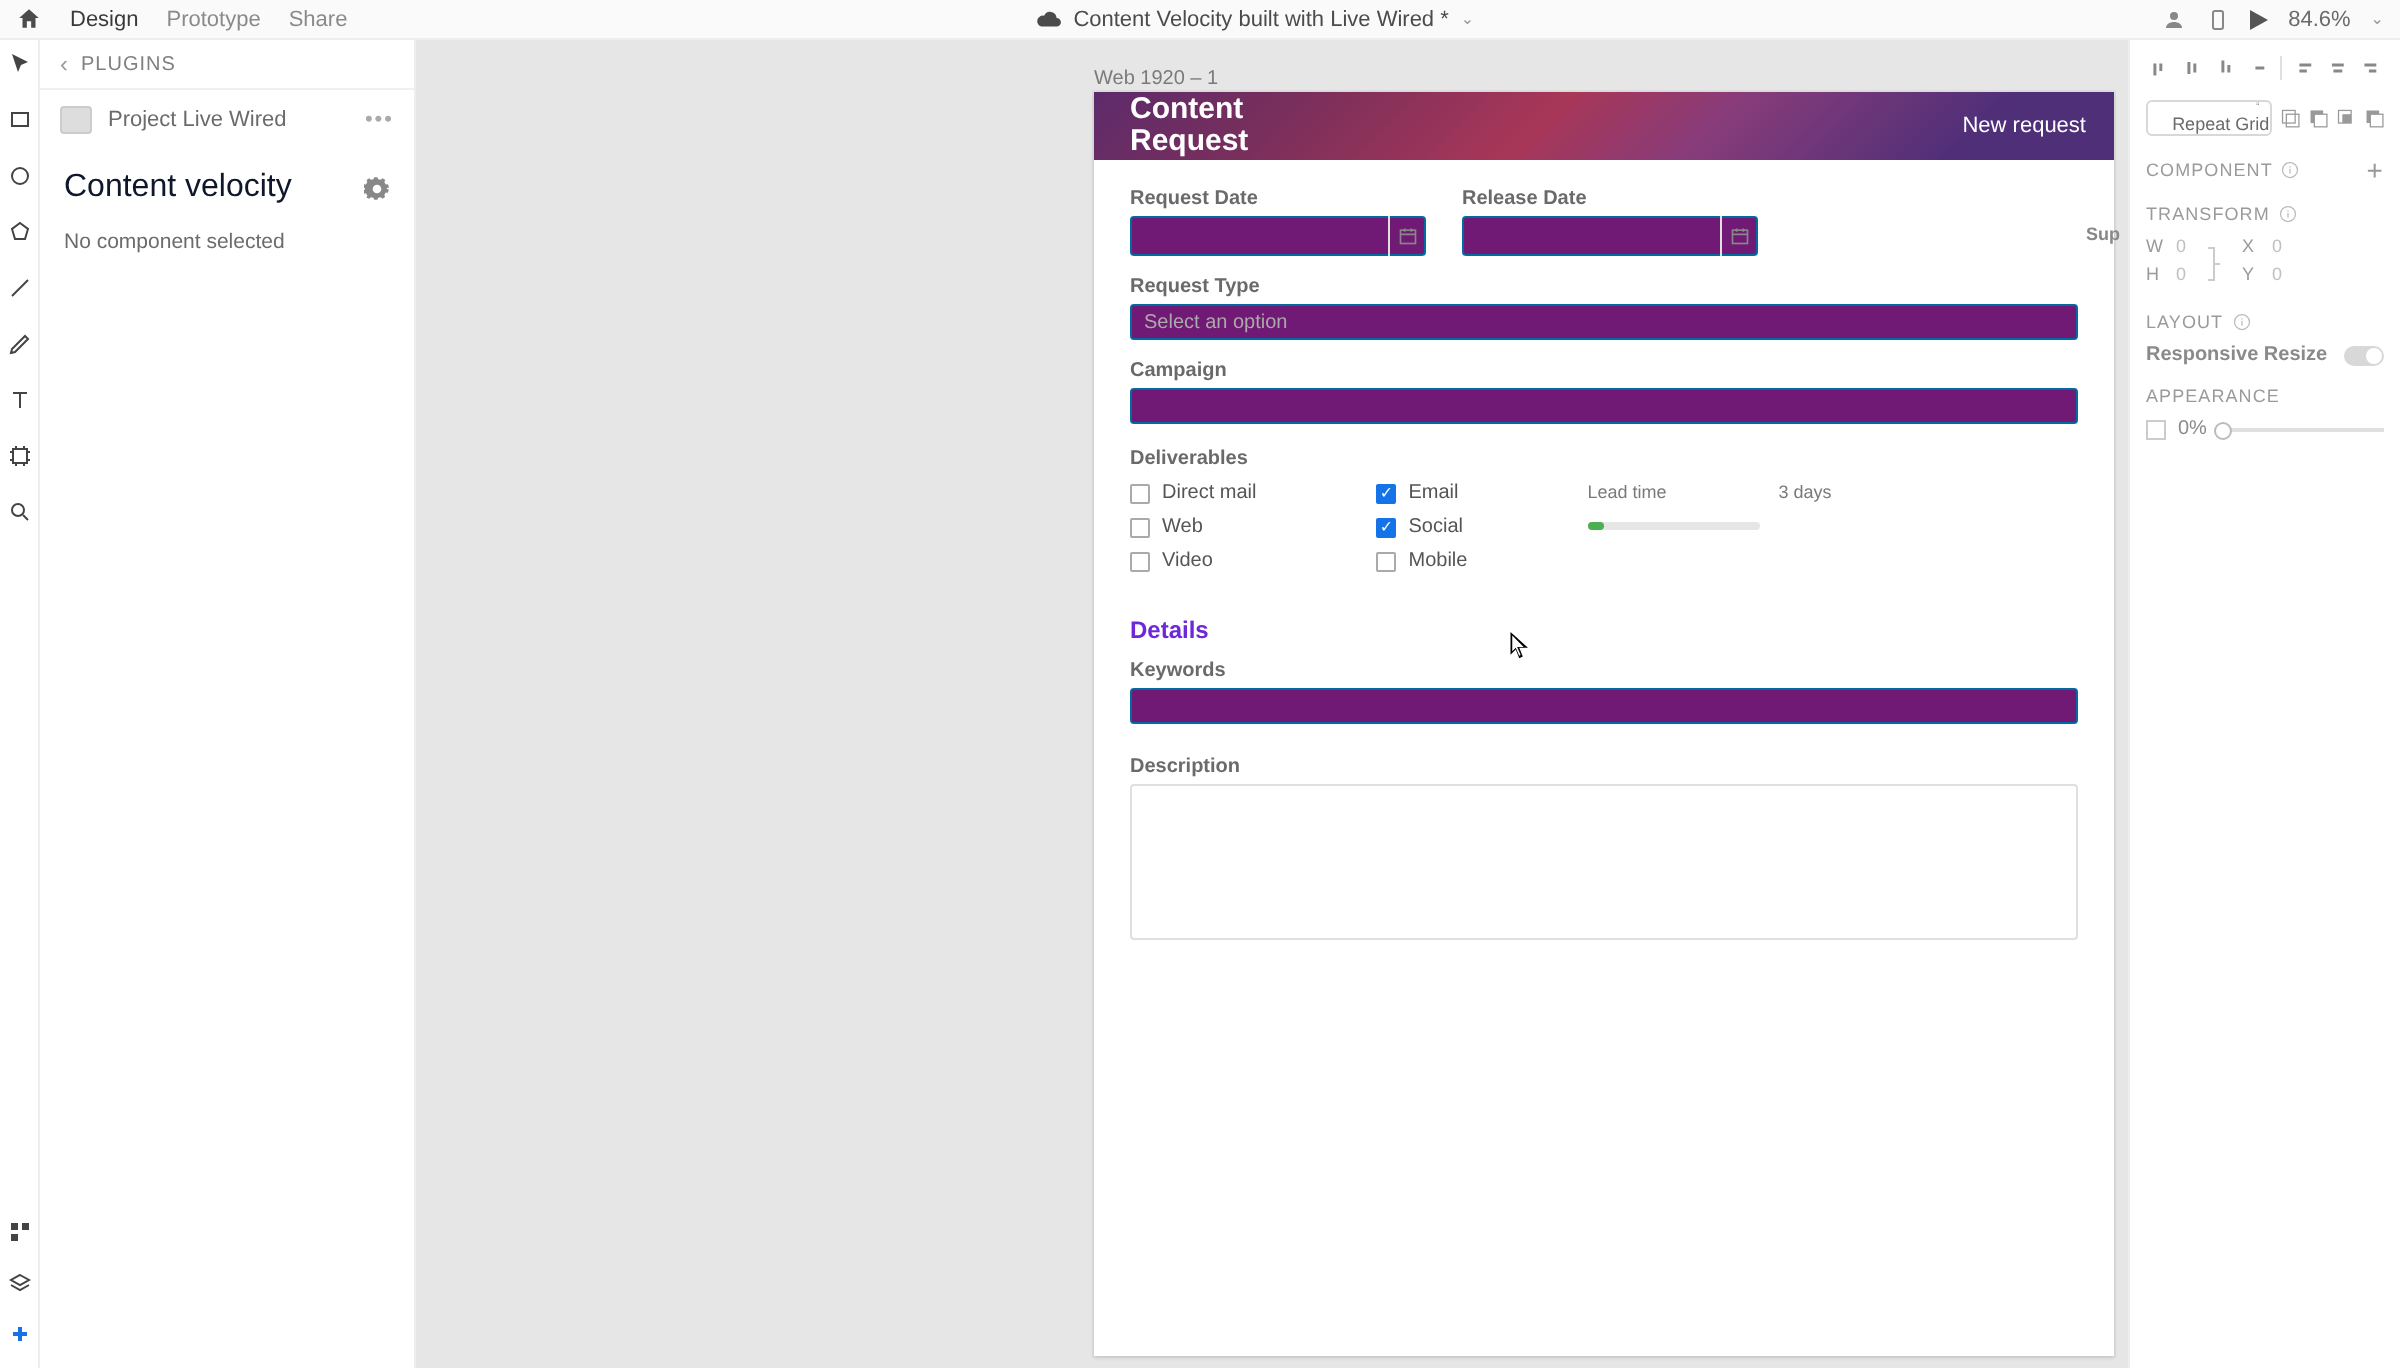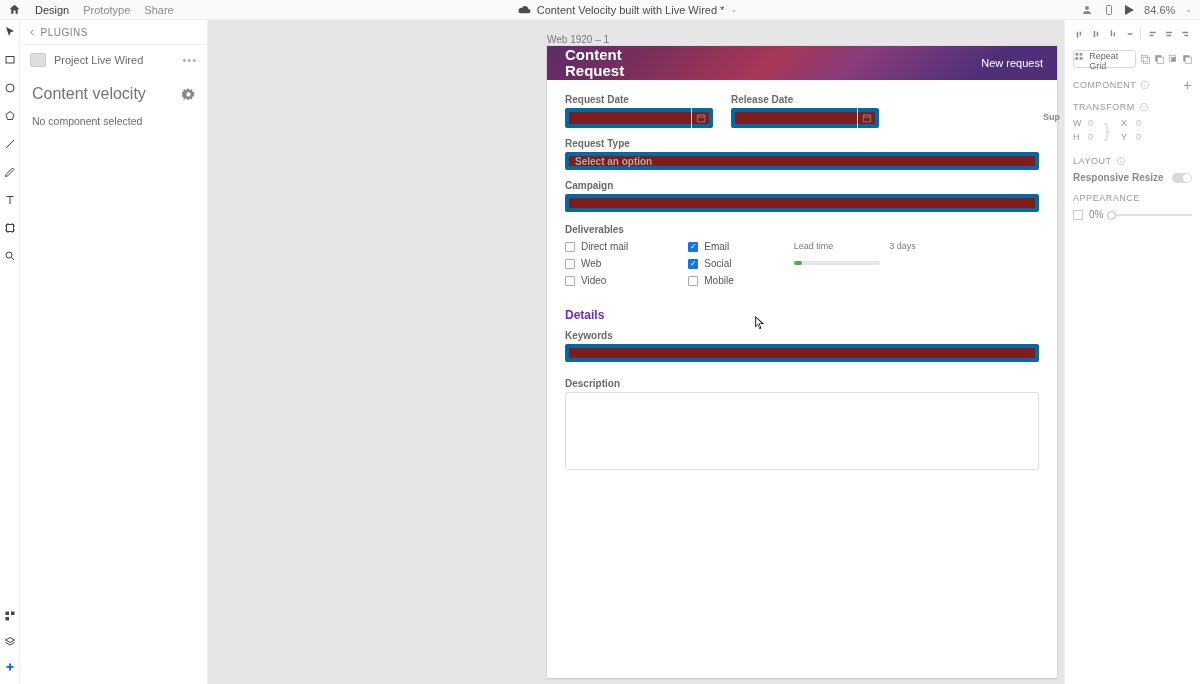--- a/index.html
+++ b/index.html
@@ -29,42 +29,42 @@
   
   
   .leftpanel { width: 188px; background: #fff; border-right: 1px solid #eee; display: flex; flex-direction: column; }
   .plugins-header { display:flex; align-items:center; gap:6px; padding: 5px 10px; color:#808080; font-size:10px; letter-spacing: .05em; border-bottom:1px solid #f0f0f0; }
   .chev-left { font-size: 12px; color: #999; }
   .asset-row { display:flex; align-items:center; padding: 8px 10px; gap:8px; }
   .asset-thumb { width:16px; height:14px; background:#ddd; border:1px solid #ccc; border-radius:2px; }
   .asset-name { color:#6b6b6b; }
   .asset-dots { margin-left:auto; color:#aaa; letter-spacing:1px; cursor:pointer; }
   .panel-title-row { display:flex; align-items:center; padding: 10px 12px 4px; }
-  .panel-title { font-size: 16px; font-weight: 400; color:#737373; }
+  .panel-title { font-size: 16px; font-weight: 400; color:#0f172a; }
   .gear { margin-left:auto; width:13px; height:13px; fill:#888; cursor:pointer; }
   .no-sel { padding: 8px 12px; color:#6b6b6b; font-size: 10.5px; }
   
   
   .canvas { flex:1; background:#e6e6e6; position:relative; overflow:hidden; }
   .artboard-label { position:absolute; left:339px; top:14px; font-size:10px; color:#7a7a7a; }
   .artboard { position:absolute; left:339px; top:26px; width:510px; height:632px; background:#fff; box-shadow: 0 1px 2px rgba(0,0,0,.1), 0 0 0 1px rgba(0,0,0,.04); }
   
   
   .ab-head { height:34px; background: linear-gradient(135deg, #5d2b6b 0%, #7a2f5b 20%, #a83758 44%, #883c7a 60%, #4f2f78 85%);
              position:relative; display:flex; align-items:center; padding:0 18px; overflow:hidden; }
   .ab-head::before, .ab-head::after { content:''; position:absolute; width:0; height:0; }
   .ab-title { color:#fff; font-size:15px; font-weight:600; line-height:1.1; }
   .ab-newreq { position:absolute; right:14px; color:#fff; font-size:11px; font-weight:500; }
   
   .ab-body { padding: 14px 18px; font-size:10px; color:#6a6a6a; }
   .form-row { display:flex; gap:18px; margin-bottom:10px; }
   .form-col { flex:1; }
   .form-col.half { flex:0 0 148px; }
   .form-label { display:block; margin-bottom:3px; font-weight:600; color:#6a6a6a; font-size:10px;}
-  .input { display:flex; align-items:center; height:20px; border:4px solid #0369a1; background:#7f1d1d; border-radius:2px;font-weight:bold; }
+  .input { display:flex; align-items:center; height:20px; border:1px solid #0369a1; background:#701a75; border-radius:2px; }
   .input.tall { height:18px; }
   .input.placeholder { padding-left:6px; color:#aaa; font-style: normal; }
   .input-btn { width:18px; height:20px; border-left:1px solid #e0e0e0; display:flex; align-items:center; justify-content:center;}
   .cal-icon { width:10px; height:10px; fill:#888; }
   
   .deliverables { display:flex; gap:60px; margin-top:6px; }
   .del-col { display:flex; flex-direction:column; gap:6px; }
   .chk-row { display:flex; align-items:center; gap:6px; font-size:10px; color:#555;}
   .chk { width:10px; height:10px; border:1px solid #aaa; border-radius:1px; background:#fff; display:flex; align-items:center; justify-content:center; }
   .chk.checked { background:#1473e6; border-color:#1473e6; }
@@ -79,21 +79,21 @@
   .textarea { height:78px; border:1px solid #e0e0e0; border-radius:2px; }
   .sup-label { position:absolute; right:4px; top:92px; font-size:9px; color:#888; font-weight:600;}
   
   
   .cursor { position:absolute; left:547px; top:296px; width:11px; height:14px; }
   
   
   .rightpanel { width: 136px; background:#fff; border-left:1px solid #eee; padding:8px 8px; font-size:10px; color:#8a8a8a;}
   .align-row { display:flex; gap:5px; justify-content:space-between; margin-bottom:10px;}
   .align-icon { width:12px; height:12px; fill:#888; cursor:pointer;}
-  .repeat-btn { width:74px; height:18px; border:1px solid #d8d8d8; border-radius:3px; font-size:9px; color:#6a6a6a; display:flex; align-items:flex-start; justify-content:center; gap:4px;}
+  .repeat-btn { width:74px; height:18px; border:1px solid #d8d8d8; border-radius:3px; font-size:9px; color:#6a6a6a; display:flex; align-items:flex-end; justify-content:center; gap:4px;flex-direction:column;}
   .rp-row { display:flex; align-items:center; gap:4px; margin-bottom:10px;}
   .op-icon { width:12px; height:12px; fill:#999; }
   .section-label { text-transform:uppercase; font-size:9px; letter-spacing:.06em; color:#9a9a9a; margin:10px 0 6px; display:flex; align-items:center; gap:4px;}
   .info-circ { width:10px; height:10px; fill:#bbb;}
   .plus { margin-left:auto; font-size:14px; color:#999; cursor:pointer; line-height:1;}
   .wh-row { display:flex; gap:6px; align-items:center; margin-bottom:4px; font-size:9px;}
   .wh-row span.lbl { color:#9a9a9a; width:9px;}
   .wh-row span.val { color:#bfbfbf;}
   .toggle { width:20px; height:10px; border-radius:5px; background:#d8d8d8; position:relative;}
   .toggle::after { content:''; width:8px; height:8px; background:#fff; border-radius:50%; position:absolute; top:1px; right:1px;}

